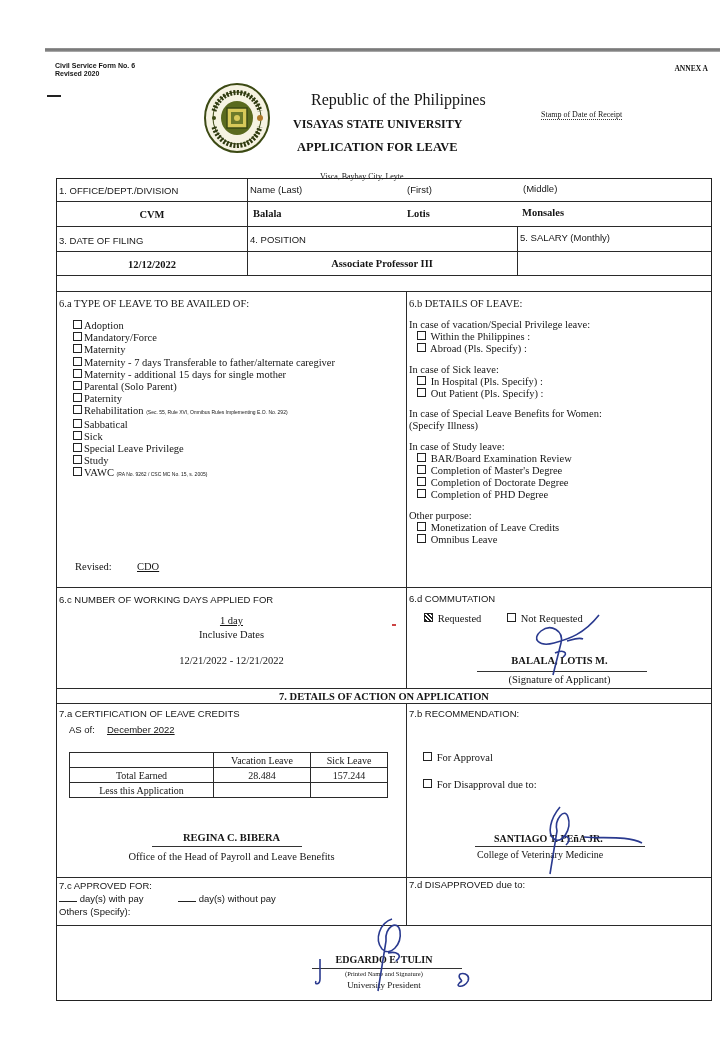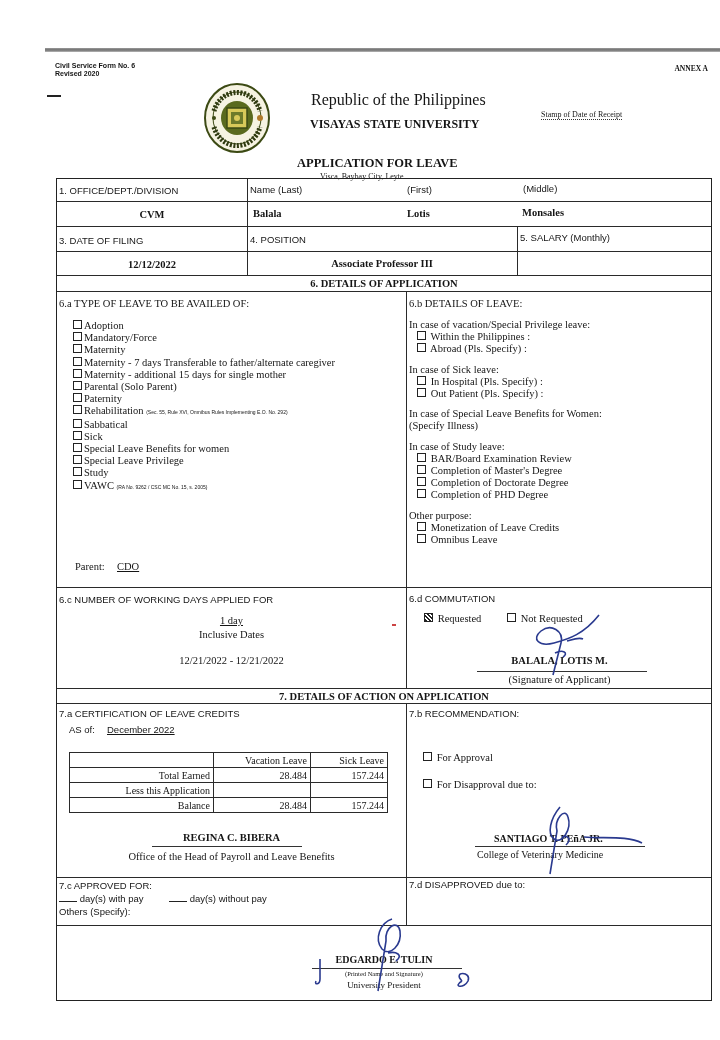--- a/index.html
+++ b/index.html
@@ -6,41 +6,41 @@
   body { width:720px; height:1040px; background:#ffffff; position:relative; overflow:hidden;
          font-family:"Liberation Serif", "DejaVu Serif", serif; color:#151515; }
   .topline { position:absolute; left:45px; top:48px; width:675px; height:4px;
              background:linear-gradient(#9a9a9a,#6f6f6f,#b8b8b8); }
   .abs { position:absolute; }
   .csf { left:55px; top:62px; font-size:7px; font-weight:bold; line-height:8px; font-family:"Liberation Sans", sans-serif; }
   .annex { right:12px; top:64px; font-size:7.5px; font-weight:bold; }
   .dash { left:47px; top:95px; width:14px; height:2px; background:#222; }
   .logo { left:204px; top:83px; width:66px; height:70px; }
   .rep { left:305px; top:91px; font-size:16px;margin-left:6px; }
-  .vsu { left:293px; top:117px; font-size:12px; font-weight:bold;margin-left:17px; }
+  .vsu { left:293px; top:117px; font-size:12px; font-weight:bold; }
   .addr { left:320px; top:130px; font-size:8px;margin-top:42px; }
   .stamp { left:541px; top:110px; font-size:8px; border-bottom:1px dotted #333; }
-  .title { left:297px; top:156px; font-size:12.5px; font-weight:bold; }
+  .title { left:297px; top:140px; font-size:12.5px; font-weight:bold; }
 
   .form { position:absolute; left:56px; top:178px; width:656px; height:823px;
           border:1.6px solid #222; box-sizing:border-box; }
   .hl { position:absolute; height:1.4px; background:#2a2a2a; }
   .vl { position:absolute; width:1.4px; background:#2a2a2a; }
   .t { position:absolute; white-space:nowrap; font-size:10.5px; line-height:12px; }
   .sans { font-family:"Liberation Sans", sans-serif; font-size:9.5px; }
   .b { font-weight:bold; }
   .c { text-align:center; }
   .u { text-decoration:underline; }
   .list { position:absolute; font-size:10.5px; line-height:12.2px; }
   .list div { white-space:nowrap; }
   .small { font-size:5px; font-family:"Liberation Sans", sans-serif; }
   .box { display:inline-block; width:7px; height:7px; border:1px solid #222; margin-right:2px; vertical-align:0px; }
   .box.checked { background:repeating-linear-gradient(45deg,#222 0 1.5px,#fff 1.5px 3px); }
   table.credits { position:absolute; left:12px; top:573px; border-collapse:collapse; font-size:10px; }
-  table.credits td { border:1.3px solid #2a2a2a; padding:0 3px; height:14px; text-align:right; }
+  table.credits td { border:1.3px solid #2a2a2a; padding:0 3px; height:14px; text-align:center; }
   .sigline { position:absolute; height:1px; background:#333; }
 </style>
 </head>
 <body>
 
 <div class="topline"></div>
 
 <div class="abs csf">
   <div>Civil Service Form No. 6</div>
   <div>Revised 2020</div>
@@ -88,43 +88,41 @@
   <div class="t b" style="left:465px;top:28px">Monsales</div>
 
   <div class="t sans" style="left:2px;top:56px">3. DATE OF FILING</div>
   <div class="t sans" style="left:193px;top:55px">4. POSITION</div>
   <div class="t sans" style="left:463px;top:53px">5. SALARY (Monthly)</div>
 
   <div class="t b c" style="left:0;width:190px;top:80px">12/12/2022</div>
   <div class="t b c" style="left:190px;width:270px;top:79px">Associate Professor III</div>
   <div class="t b" style="left:464px;top:79px"></div>
 
-  <div class="t b c" style="left:0;width:100%;top:99px">6. DETAILS OF APPLICATION</div>
 
   <div class="vl" style="left:349px;top:112px;height:397px"></div>
   <div class="t" style="left:2px;top:119px">6.a TYPE OF LEAVE TO BE AVAILED OF:</div>
 
   <div class="list" style="left:16px;top:141px">
     <div><span class="box"></span><span>Adoption</span></div>
     <div><span class="box"></span><span>Mandatory/Force</span></div>
     <div><span class="box"></span><span>Maternity</span></div>
     <div><span class="box"></span><span>Maternity - 7 days Transferable to father/alternate caregiver</span></div>
     <div><span class="box"></span><span>Maternity - additional 15 days for single mother</span></div>
     <div><span class="box"></span><span>Parental (Solo Parent)</span></div>
     <div><span class="box"></span><span>Paternity</span></div>
     <div><span class="box"></span><span>Rehabilitation</span> <span class="small">(Sec. 55, Rule XVI, Omnibus Rules Implementing E.O. No. 292)</span></div>
     <div><span class="box"></span><span>Sabbatical</span></div>
     <div><span class="box"></span><span>Sick</span></div>
-    <div><span class="box"></span><span>Special Leave Benefits for women</span></div>
     <div><span class="box"></span><span>Special Leave Privilege</span></div>
     <div><span class="box"></span><span>Study</span></div>
     <div><span class="box"></span><span>VAWC</span> <span class="small">(RA No. 9262 / CSC MC No. 15, s. 2005)</span></div>
   </div>
-  <div class="t" style="left:18px;top:382px">Parent:</div>
-  <div class="t u" style="left:60px;top:382px">CDO</div>
+  <div class="t" style="left:18px;top:382px">Revised:</div>
+  <div class="t u" style="left:80px;top:382px">CDO</div>
 
   <div class="t" style="left:352px;top:119px">6.b DETAILS OF LEAVE:</div>
   <div class="list" style="left:352px;top:140px">
     <div>In case of vacation/Special Privilege leave:</div>
     <div style="padding-left:8px"><span class="box"></span> <span>Within the Philippines :</span></div>
     <div style="padding-left:8px"><span class="box"></span> <span>Abroad (Pls. Specify) :</span></div>
     <div style="height:8px"></div>
     <div>In case of Sick leave:</div>
     <div style="padding-left:8px"><span class="box"></span> <span>In Hospital (Pls. Specify) :</span></div>
     <div style="padding-left:8px"><span class="box"></span> <span>Out Patient (Pls. Specify) :</span></div>
@@ -178,25 +176,20 @@
     <tr>
       <td>Total Earned</td>
       <td>28.484</td>
       <td>157.244</td>
     </tr>
     <tr>
       <td>Less this Application</td>
       <td></td>
       <td></td>
     </tr>
-    <tr>
-      <td>Balance</td>
-      <td>28.484</td>
-      <td>157.244</td>
-    </tr>
   </tbody>
     </table>
 
   <div class="t b c" style="left:0;width:349px;top:653px">REGINA C. BIBERA</div>
   <div class="sigline" style="left:95px;top:667px;width:150px"></div>
   <div class="t c" style="left:0;width:349px;top:672px">Office of the Head of Payroll and Leave Benefits</div>
 
   <div class="t sans" style="left:352px;top:529px">7.b RECOMMENDATION:</div>
   <div class="t" style="left:366px;top:573px"><span class="box"></span> <span>For Approval</span></div>
   <div class="t" style="left:366px;top:600px"><span class="box"></span> <span>For Disapproval due to:</span></div>
@@ -204,21 +197,21 @@
   <div class="sigline" style="left:418px;top:667px;width:170px"></div>
   <div class="t" style="left:420px;top:670px;font-size:10px">College of Veterinary Medicine</div>
   <svg class="abs" style="left:475px;top:620px" width="120" height="80">
     <path d="M28 8 C18 20 15 35 22 40 C30 46 40 30 36 18 C33 8 22 20 25 32 L18 75 M30 38 C36 36 40 40 34 46 M52 38 C70 40 95 36 110 44" fill="none" stroke="#2a3a8f" stroke-width="1.6"></path>
   </svg>
 
   <div class="hl" style="left:0;top:698px;width:100%"></div>
   <div class="vl" style="left:349px;top:698px;height:48px"></div>
   <div class="t sans" style="left:2px;top:701px">7.c APPROVED FOR:</div>
   <div class="t sans" style="left:2px;top:714px"><span style="display:inline-block;width:18px;border-bottom:1px solid #222"></span> <span>day(s) with pay</span></div>
-  <div class="t sans" style="left:112px;top:714px"><span style="display:inline-block;width:18px;border-bottom:1px solid #222"></span> <span>day(s) without pay</span></div>
+  <div class="t sans" style="left:121px;top:714px"><span style="display:inline-block;width:18px;border-bottom:1px solid #222"></span> <span>day(s) without pay</span></div>
   <div class="t sans" style="left:2px;top:727px">Others (Specify):</div>
   <div class="t sans" style="left:352px;top:700px">7.d DISAPPROVED due to:</div>
 
   <div class="hl" style="left:0;top:746px;width:100%"></div>
   <div class="t b c" style="left:0;width:100%;top:775px;font-size:10px">EDGARDO E. TULIN</div>
   <div class="sigline" style="left:255px;top:789px;width:150px"></div>
   <div class="t c" style="left:0;width:100%;top:791px;font-size:6.5px;line-height:8px">(Printed Name and Signature)</div>
   <div class="t c" style="left:0;width:100%;top:800px;font-size:9px">University President</div>
   <svg class="abs" style="left:255px;top:730px" width="170" height="90">
     <path d="M80 10 C68 14 62 30 70 40 C78 48 90 36 88 22 C86 10 72 18 74 32 L66 82 M76 44 C84 42 92 46 84 52 M8 50 L8 70 C8 76 2 76 4 72 M150 72 C140 62 160 62 156 72 C152 80 140 78 150 72" fill="none" stroke="#2a3a8f" stroke-width="1.6"></path>

